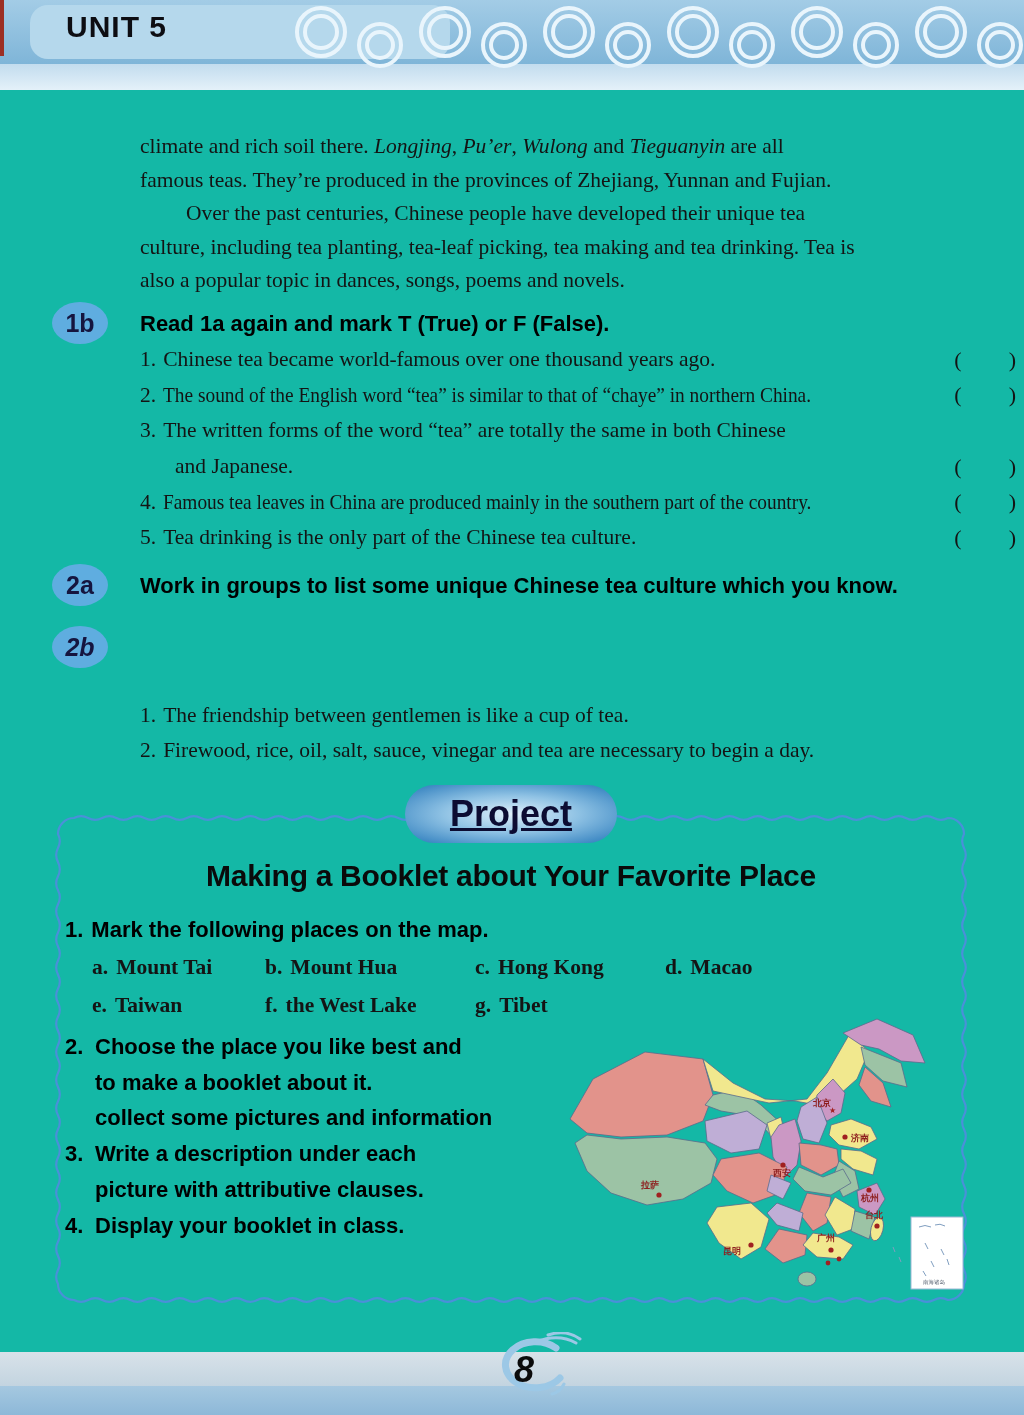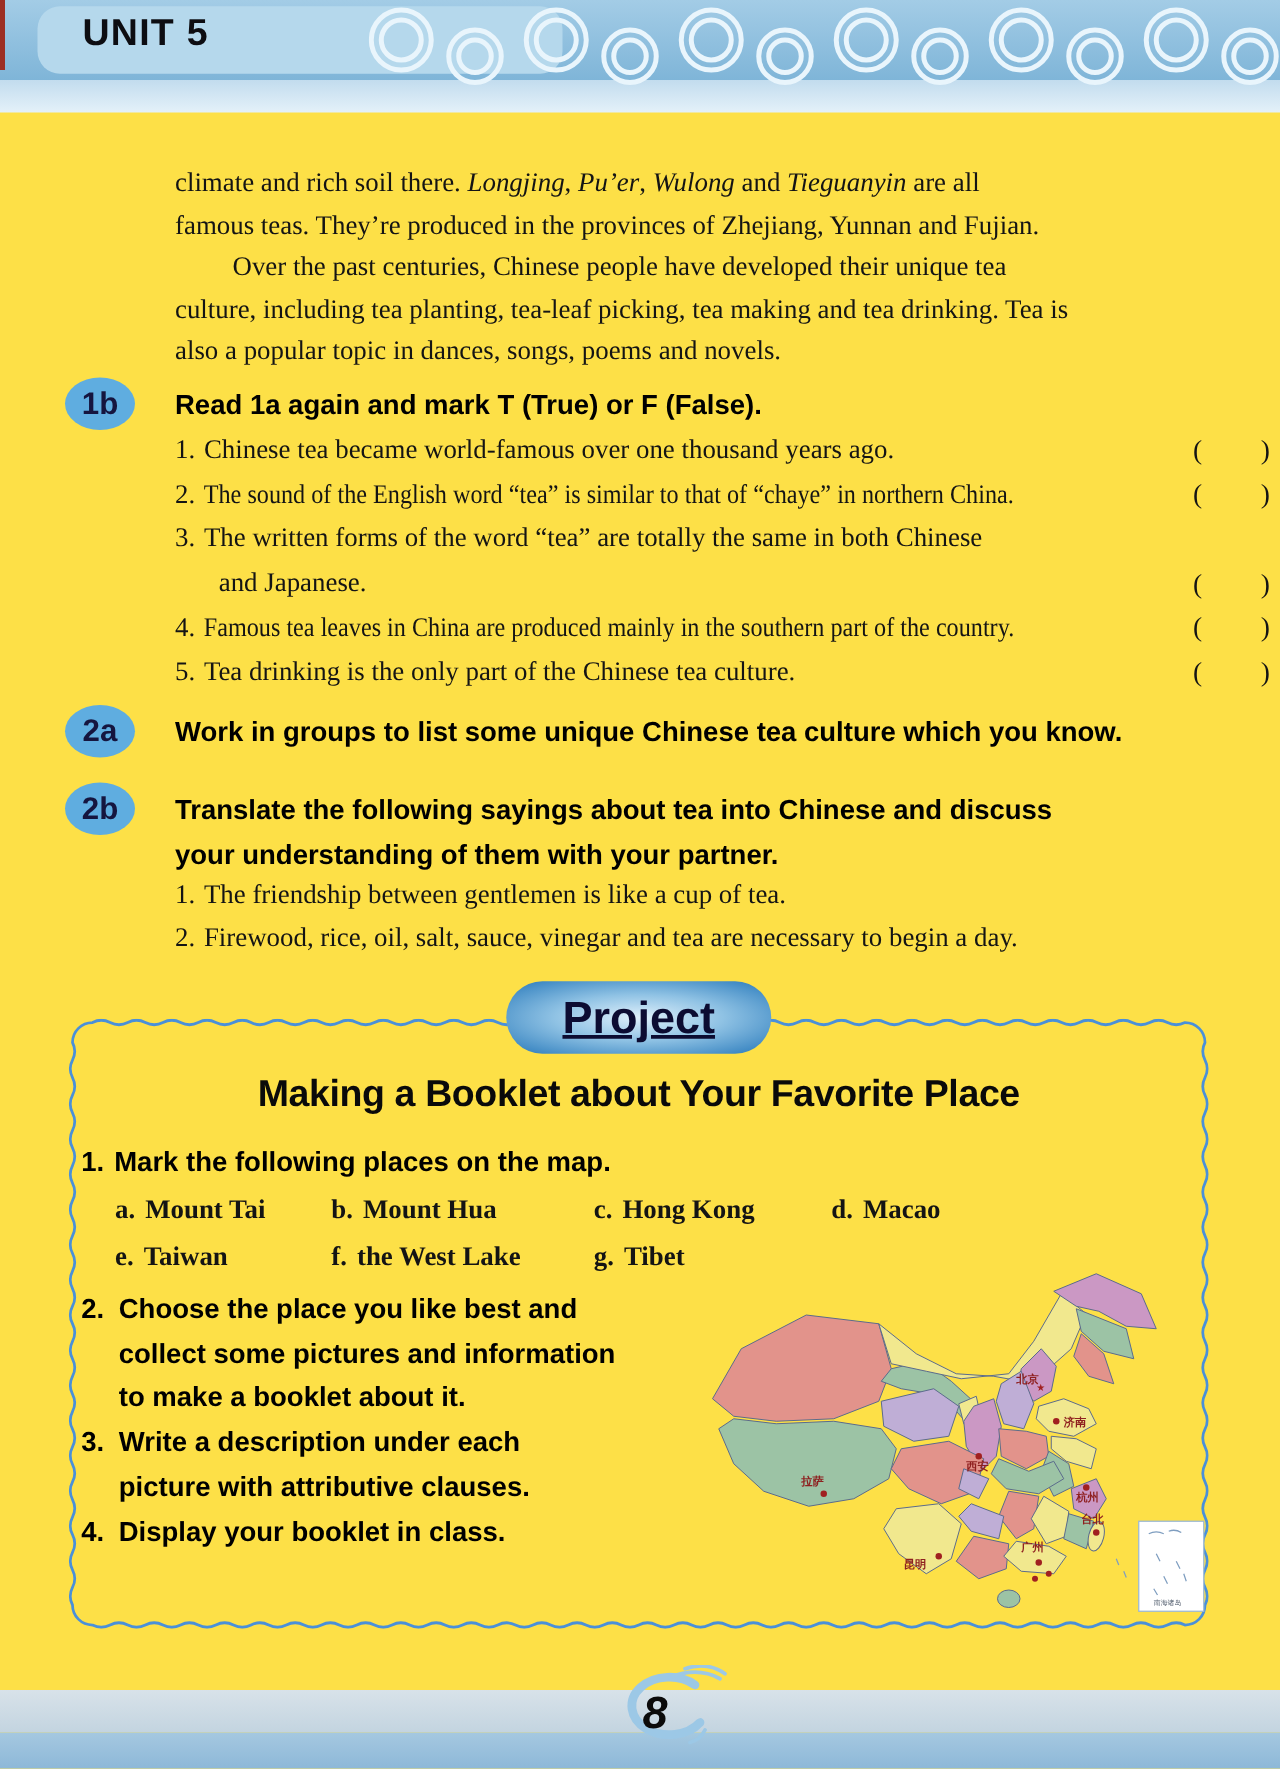--- a/index.html
+++ b/index.html
@@ -1,17 +1,17 @@
 <!DOCTYPE html>
 <html><head>
 <meta charset="utf-8">
 <style>
   html,body{margin:0;padding:0;}
   body{width:1024px;font-family:"Liberation Serif",serif;background:#fff;}
-  .page{position:relative;width:1024px;height:1415px;background:#fde047;overflow:hidden;}
+  .page{position:relative;width:1024px;height:1415px;background:#14b8a6;overflow:hidden;}
 
   
   .header-band{position:absolute;left:0;top:0;width:1024px;height:64px;
     background:linear-gradient(#a3cce6,#7fb5d8);}
   .header-strip{position:absolute;left:0;top:64px;width:1024px;height:26px;
     background:linear-gradient(#c2dcee,#e4f1f9);}
   .scan-edge{position:absolute;left:0;top:0;width:4px;height:56px;background:#9c2f24;}
   .unit-tab{position:absolute;left:30px;top:5px;width:420px;height:54px;
     background:#b5d8ec;border-radius:18px;}
   .unit-title{position:absolute;left:66px;top:10px;font:bold 30px "Liberation Sans",sans-serif;
@@ -167,22 +167,21 @@
     <div class="tf-row">
       <span class="num">5.</span>
       <span class="txt">Tea drinking is the only part of the Chinese tea culture.</span>
       <span class="blank">(&nbsp;&nbsp;&nbsp;&nbsp;&nbsp;&nbsp;)</span>
     </div>
   </div>
 
   <div class="badge" style="left:52px;top:564px;">2a</div>
   <div class="sec-title" style="top:568px;">Work in groups to list some unique Chinese tea culture which you know.</div>
 
-  <div class="badge" style="left:52px;top:626px;">2b</div>
-  <div class="sec-title" style="top:630px;"><span>Translate the following sayings about tea into Chinese and discuss</span><br><span>your understanding of them with your partner.</span></div>
+  <div class="badge" style="left:52px;top:626px;font-style:italic;">2b</div>
   <div class="plain-list" style="top:698px;">
     <div>
         <span class="num">1.</span>
         <span>The friendship between gentlemen is like a cup of tea.</span>
       </div>
     <div>
         <span class="num">2.</span>
         <span>Firewood, rice, oil, salt, sauce, vinegar and tea are necessary to begin a day.</span>
       </div>
   </div>
@@ -208,25 +207,25 @@
       <div><span class="key">g.</span><span>Tibet</span></div>
     </div>
 
     <div class="steps">
       <div class="line">
           <span class="num">2.</span>
           <span>Choose the place you like best and</span>
         </div>
       <div class="line">
           <span class="numsp"></span>
+          <span>to make a booklet about it.</span>
+        </div>
+      <div class="line">
+          <span class="numsp"></span>
           <span>collect some pictures and information</span>
-        </div>
-      <div class="line">
-          <span class="numsp"></span>
-          <span>to make a booklet about it.</span>
         </div>
       <div class="line">
           <span class="num">3.</span>
           <span>Write a description under each</span>
         </div>
       <div class="line">
           <span class="numsp"></span>
           <span>picture with attributive clauses.</span>
         </div>
       <div class="line">

